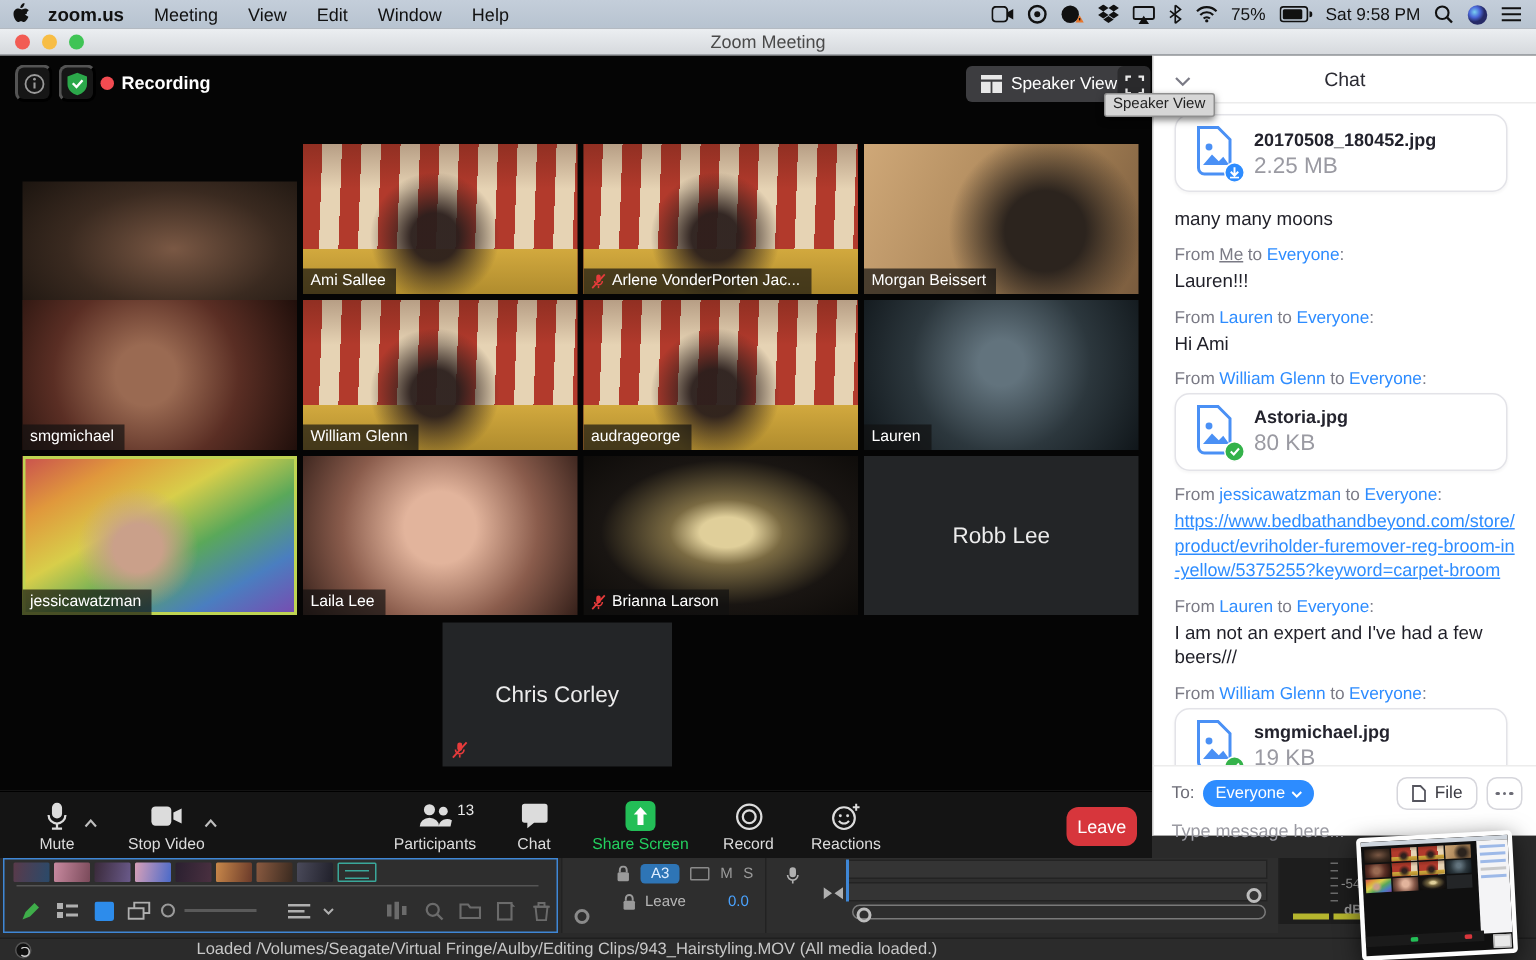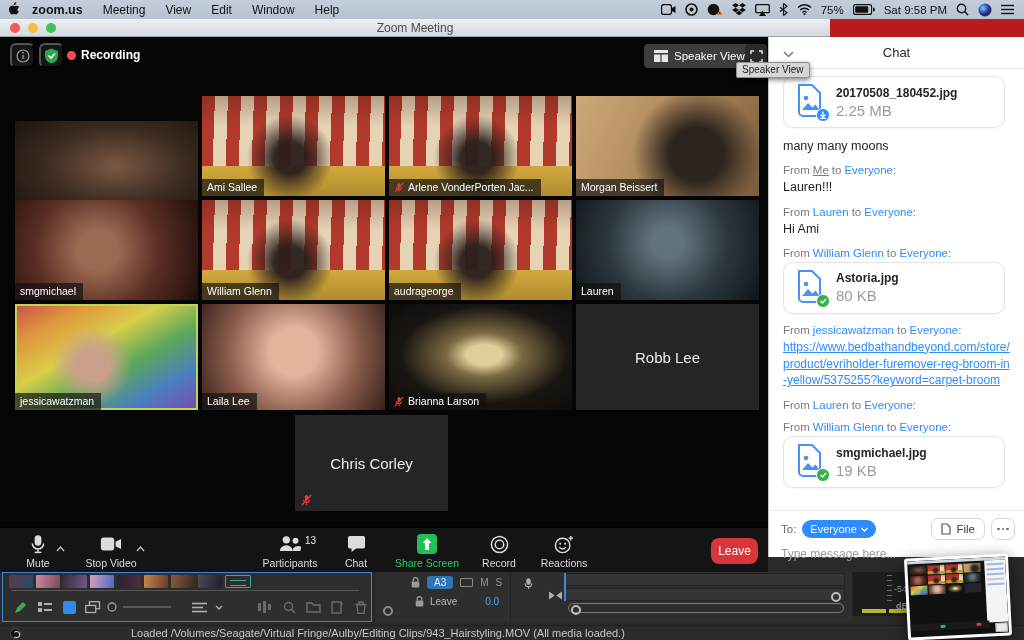--- a/index.html
+++ b/index.html
@@ -1,34 +1,34 @@
 <!DOCTYPE html>
 <html><head>
 <meta charset="utf-8">
 <style>
   * { margin:0; padding:0; box-sizing:border-box; }
   html,body { width:1024px; height:640px; overflow:hidden; background:#000;
     font-family:"Liberation Sans", sans-serif; }
   .abs { position:absolute; }
-  .screen { position:relative; width:1024px; height:640px; background:#b91c1c; }
+  .screen { position:relative; width:1024px; height:640px; background:#737373; }
 
   
   .menubar { left:0; top:0; width:1024px; height:19px; background:linear-gradient(#c4ceda,#b7c3d0);
     display:flex; align-items:center; font-size:12px; color:#111; z-index:40; }
   .mb-left { display:flex; align-items:center; gap:0; }
   .apple { width:26px; text-align:center; }
   .apple svg { vertical-align:-2px; }
   .mb-app { font-weight:bold; padding:0 10px 0 6px; font-size:12.5px; }
   .mb-item { padding:0 10px; }
   .mb-right { margin-left:auto; display:flex; align-items:center; gap:9px; padding-right:10px; }
   .mb-ico { display:inline-flex; align-items:center; }
   .mb-txt { font-size:11.5px; }
 
   
-  .titlebar { left:0; top:19px; width:830px; height:18px;
+  .titlebar { left:0; top:19px; width:1024px; height:18px;
     background:linear-gradient(#eceff2,#d6d9dd); border-bottom:1px solid #9fa3a8;
     display:flex; align-items:center; z-index:30; }
   .tl { width:10px; height:10px; border-radius:50%; margin-left:8px; }
   .tl.red{ background:#f25c54; margin-left:10px;} .tl.yel{background:#f7bd45;} .tl.grn{background:#3fc455;}
   .win-title { position:absolute; left:0; right:0; text-align:center; font-size:12px; color:#4a4a4a; }
 
   
   .zoom-main { left:0; top:37px; width:768px; height:490px; background:#050505; }
 
   .meet-btn { position:absolute; background:#161616; border-radius:6px; width:25px; height:25px;
@@ -553,20 +553,21 @@
         </div>
       </div>
 
       <div class="chat-msg">
         <div class="msg-head"><span class="w">From</span><span class="who">jessicawatzman</span><span class="w">to</span><span class="who nm">Everyone</span><span>:</span></div>
         <a class="msg-link">https://www.bedbathandbeyond.com/store/product/evriholder-furemover-reg-broom-in-yellow/5375255?keyword=carpet-broom</a>
       </div>
 
       <div class="chat-msg">
         <div class="msg-head"><span class="w">From</span><span class="who">Lauren</span><span class="w">to</span><span class="who nm">Everyone</span><span>:</span></div>
+        <div class="msg-body">I am not an expert and I've had a few beers///</div>
       </div>
 
       <div class="chat-msg">
         <div class="msg-head"><span class="w">From</span><span class="who">William Glenn</span><span class="w">to</span><span class="who nm">Everyone</span><span>:</span></div>
         <div class="file-card">
           <span class="file-ic">
             <svg width="30" height="34" viewBox="0 0 30 34">
                 <path d="M5 1 h13 l8 8 v19 a4 4 0 0 1 -4 4 H9 a4 4 0 0 1 -4 -4z" fill="#fff" stroke="#4a90f5" stroke-width="2"></path>
                 <circle cx="12" cy="14" r="2.3" fill="#4a90f5"></circle>
                 <path d="M8 26 l6 -7 4.5 4.5 3 -3 4 5.5z" fill="#4a90f5"></path>

